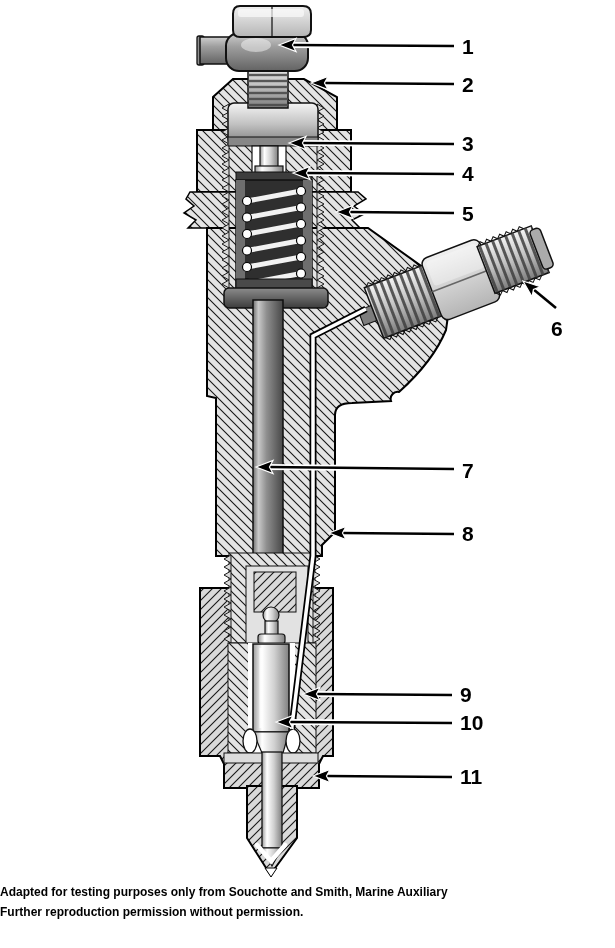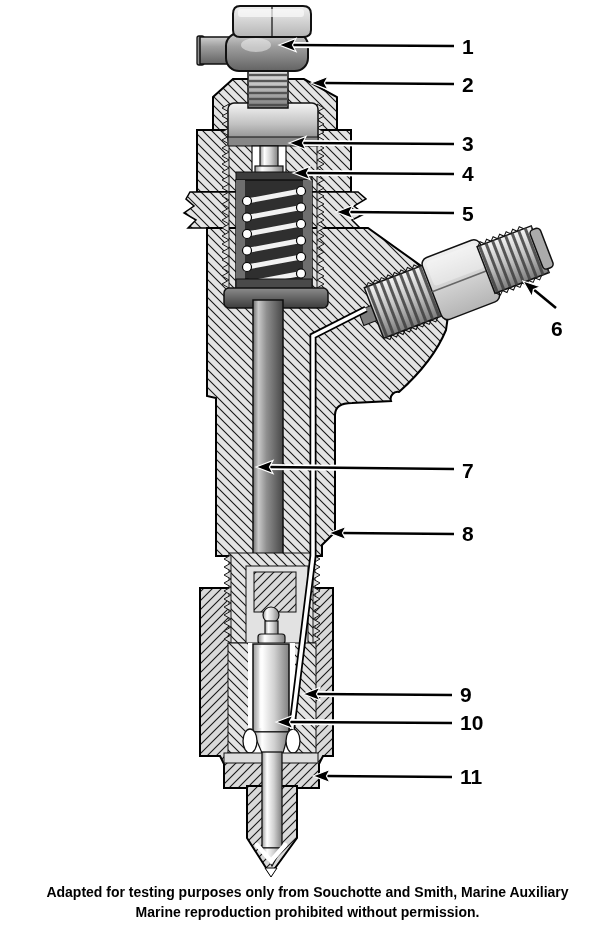--- a/index.html
+++ b/index.html
@@ -1,21 +1,21 @@
 <!DOCTYPE html>
 <html><head>
 <meta charset="utf-8">
 <style>
   html,body{margin:0;padding:0;background:#fff;}
   #page{position:relative;width:615px;height:948px;background:#fff;overflow:hidden;
         font-family:"Liberation Sans", sans-serif;}
   #diagram{position:absolute;left:0;top:0;}
   .num{font-family:"Liberation Sans", sans-serif;font-weight:bold;font-size:21px;fill:#000;}
-  #caption{position:absolute;left:0;top:882px;width:615px;text-align:center;
-           font-weight:bold;font-size:14px;line-height:20px;color:#000;}
+  #caption{position:absolute;left:0;top:882px;width:615px;text-align:left;
+           font-weight:bold;font-size:12px;line-height:20px;color:#000;}
 </style>
 </head>
 <body>
 
 <div id="page">
 <svg id="diagram" width="615" height="948" viewBox="0 0 615 948">
   <defs>
     <pattern id="hA" width="9" height="9" patternUnits="userSpaceOnUse">
       <rect width="9" height="9" fill="#e4e4e4"></rect>
       <path d="M0,0 L9,9 M-4.5,4.5 L4.5,13.5 M4.5,-4.5 L13.5,4.5" stroke="#161616" stroke-width="1.1"></path>
@@ -280,15 +280,15 @@
     <text class="num" x="462" y="478">7</text>
     <text class="num" x="462" y="541">8</text>
     <text class="num" x="460" y="702">9</text>
     <text class="num" x="460" y="730">10</text>
     <text class="num" x="460" y="784">11</text>
   </g>
 </svg>
 
 <div id="caption">
   <div>Adapted for testing purposes only from Souchotte and Smith, Marine Auxiliary</div>
-  <div>Marine reproduction prohibited without permission.</div>
+  <div>Further reproduction permission without permission.</div>
 </div>
 </div>
 
 </body></html>

